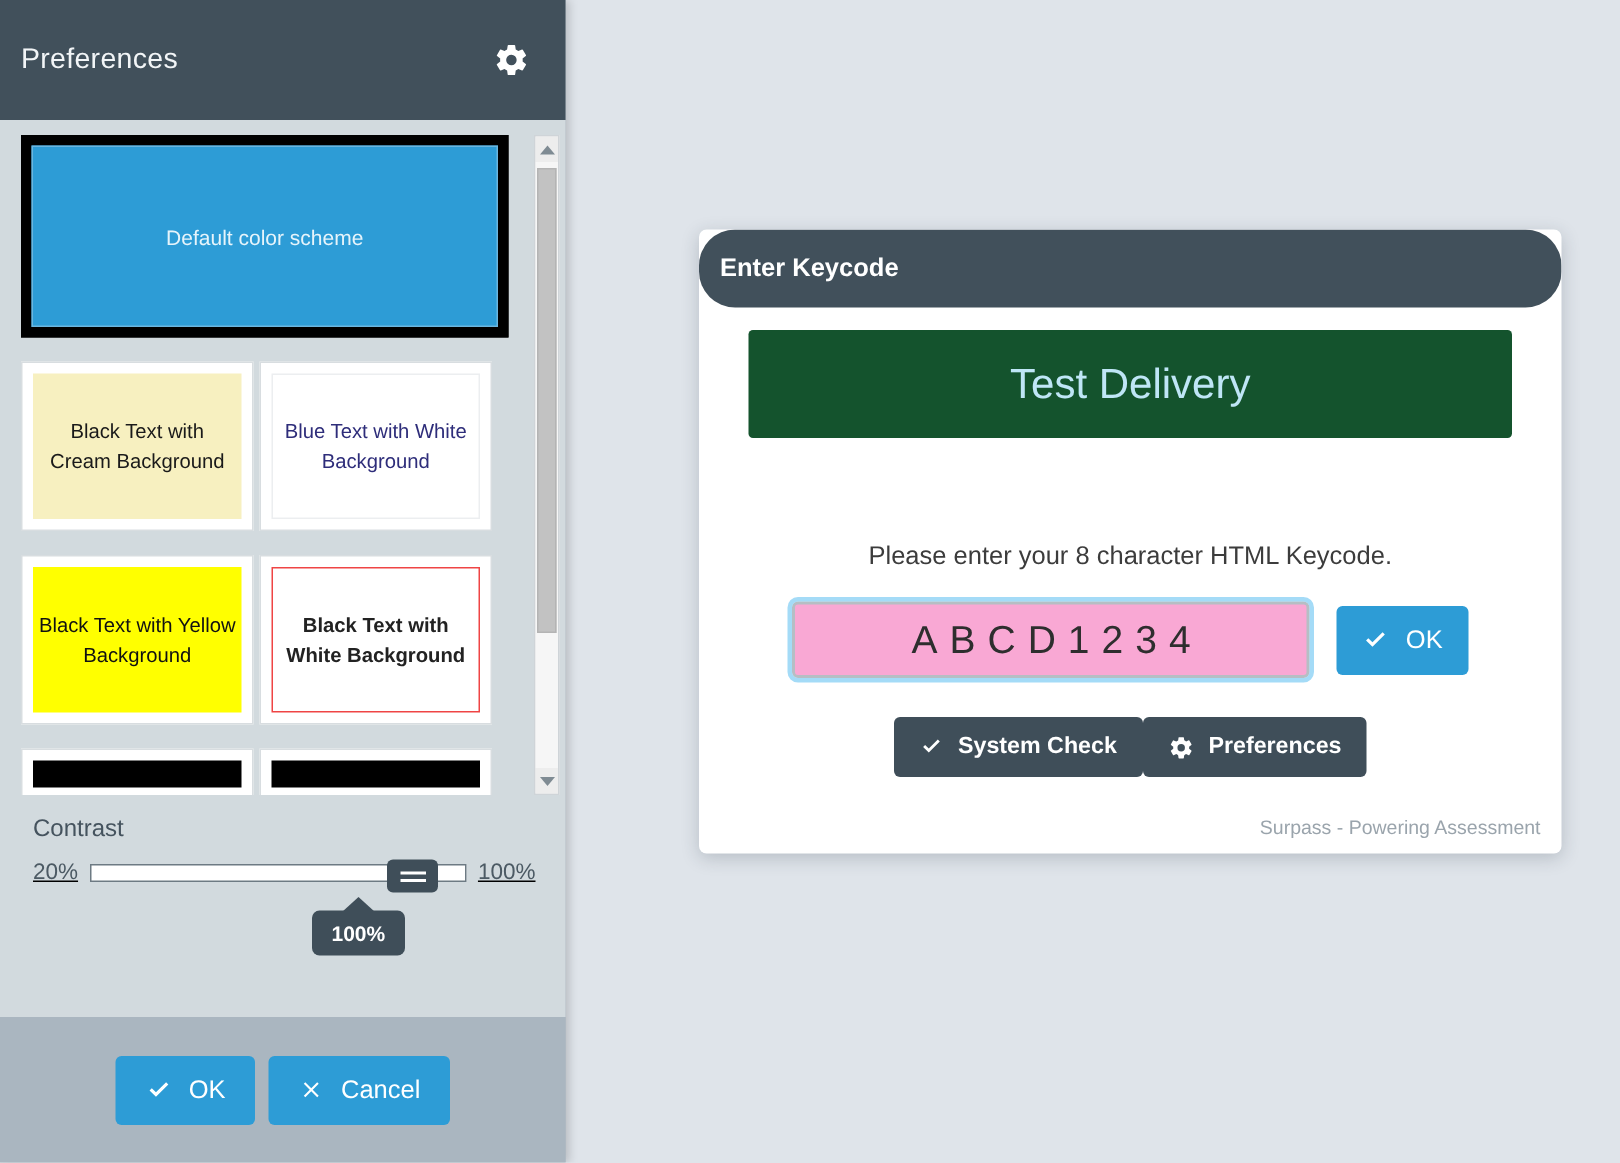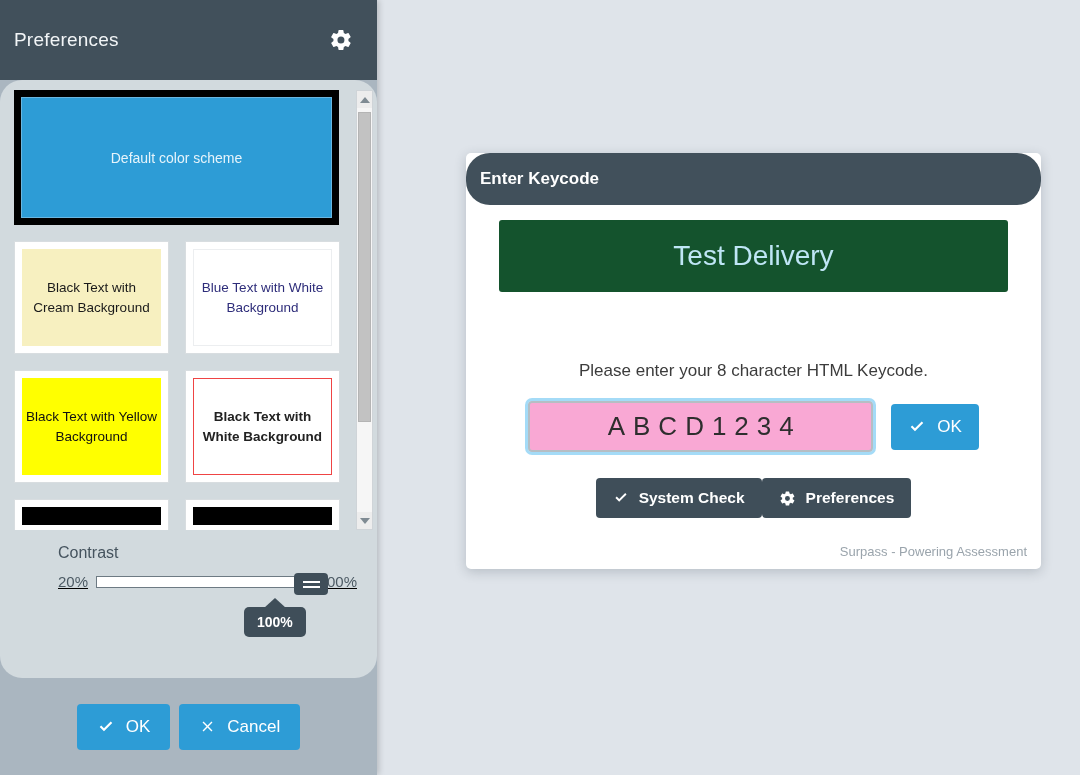--- a/index.html
+++ b/index.html
@@ -45,21 +45,20 @@
     letter-spacing: 0.2px;
   }
   .gear-glyph { width: 24px; height: 24px; display:block; fill:#ffffff; }
 
   #prefs-body {
     flex: 1 1 auto;
     background: #d2dade;
     display: flex;
     flex-direction: column;
     min-height: 0;
-    border-radius: 22px;
   }
 
   
   #scheme-area {
     display: flex;
     height: 450px;
     flex: none;
     padding-top: 10px;
   }
 
@@ -80,21 +79,21 @@
   }
   .scheme-wide-inner {
     width: 100%; height: 100%;
     background: #2d9cd6;
     border: 1px solid #6ab6e0;
     display: flex; align-items: center; justify-content: center;
     color: #e6f4fb;
     font-size: 14px;
   }
 
-  .scheme-row { display: flex; gap: 16px; margin-bottom: 16px; }
+  .scheme-row { display: flex; gap: 4px; margin-bottom: 16px; }
 
   .scheme-card {
     width: 155px;
     height: 113px;
     background: #ffffff;
     border: 1px solid #d8dde0;
     padding: 7px;
     display: flex;
   }
   .scheme-card-inner {
@@ -141,21 +140,20 @@
     top: 4px;
     height: 310px;
     background: #c2c2c2;
     border: 1px solid #b4b4b4;
   }
 
   
   #contrast-block {
     padding: 14px 20px 0 22px;
     flex: none;
-    margin-left: 36px;
   }
   #contrast-label {
     font-size: 16px;
     color: #45535e;
     margin-bottom: 11px;
   }
   #slider-row { display: flex; align-items: center; gap: 8px; position: relative; text-decoration: underline; }
   .slider-end { font-size: 15px; color: #4c5a64; }
   #slider-track-wrap {
     position: relative;

